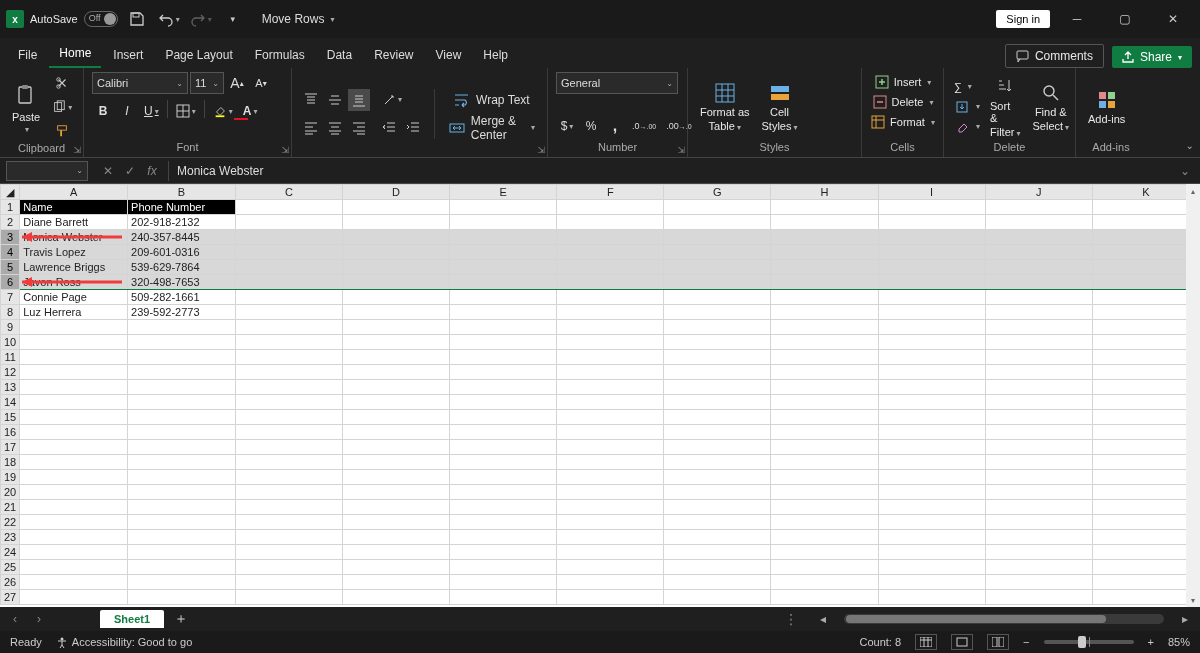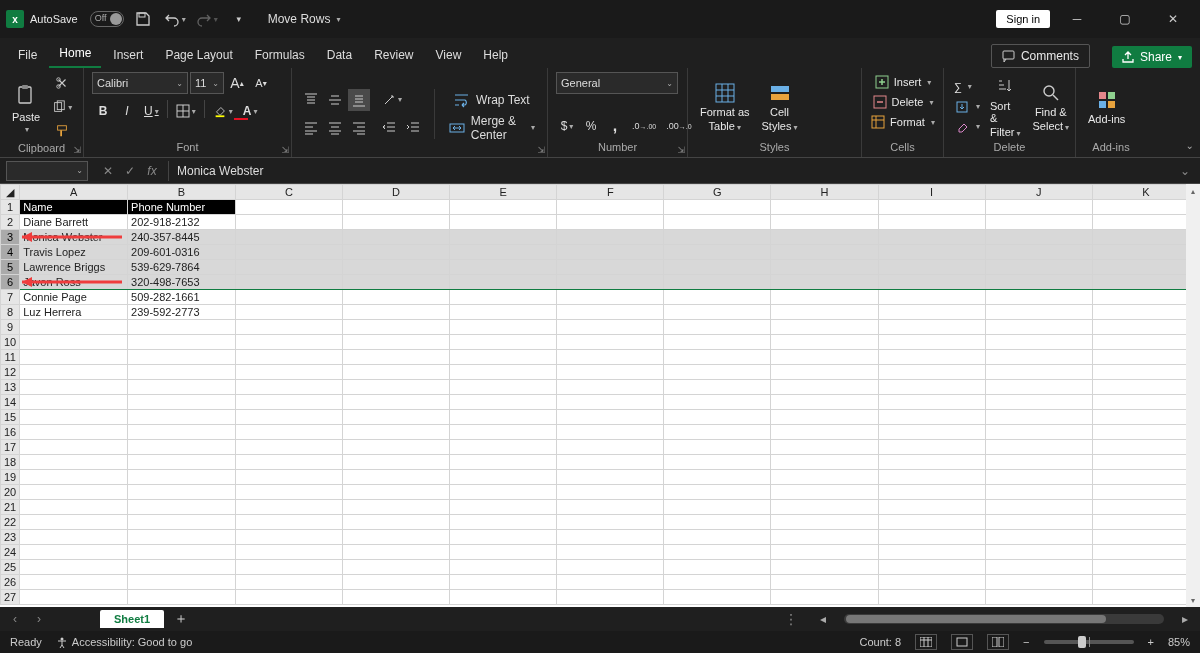--- a/index.html
+++ b/index.html
@@ -1,38 +1,38 @@
 <!DOCTYPE html>
 <html><head>
 <meta charset="utf-8">
 <style>
   * { margin: 0; padding: 0; box-sizing: border-box; font-family: 'Segoe UI', Tahoma, sans-serif; }
   html, body { width: 1200px; height: 653px; background: #1f1f1f; color: #e8e8e8; overflow: hidden; font-size: 12px; }
 
   
   .titlebar { height: 38px; background: #1a1a1a; display: flex; align-items: center; padding: 0 6px; gap: 6px; }
   .excel-logo { width: 18px; height: 18px; background: #107c41; border-radius: 2px; display: flex; align-items: center; justify-content: center; font-size: 10px; font-weight: bold; color: #fff; }
-  .autosave { display: flex; align-items: center; gap: 12px; font-size: 11px; }
+  .autosave { display: flex; align-items: center; gap: 6px; font-size: 11px; }
   .toggle { width: 34px; height: 16px; border: 1px solid #666; border-radius: 8px; position: relative; }
   .toggle .knob { position: absolute; right: 1px; top: 1px; width: 12px; height: 12px; border-radius: 50%; background: #999; }
   .toggle .lbl { position: absolute; left: 4px; top: 1px; font-size: 9px; color: #aaa; }
   .qat-btn { width: 26px; height: 26px; display: flex; align-items: center; justify-content: center; color: #ccc; cursor: pointer; }
   .docname { font-size: 12px; color: #ddd; margin-left: 10px; display: flex; align-items: center; gap: 4px; }
   .searchbox { flex: 0 0 320px; margin-left: 110px; height: 26px; background: #2d2d2d; border-radius: 4px; display: flex; align-items: center; padding: 0 10px; gap: 8px; color: #888; }
   .titlebar-spacer { flex: 1; }
   .signin { background: #fff; color: #000; font-size: 11px; padding: 3px 10px; border-radius: 2px; cursor: pointer; }
   .winbtn { width: 42px; height: 30px; display: flex; align-items: center; justify-content: center; color: #ccc; cursor: pointer; }
 
   
   .tabs { height: 30px; background: #1f1f1f; display: flex; align-items: flex-end; padding: 0 8px; gap: 2px; }
   .tab { padding: 6px 10px; font-size: 12px; cursor: pointer; color: #ddd; }
   .tab.active { border-bottom: 2px solid #107c41; color: #fff; }
   .tabs-spacer { flex: 1; }
   .comments-btn { border: 1px solid #555; padding: 4px 10px; font-size: 12px; border-radius: 2px; display: flex; align-items: center; gap: 6px; cursor: pointer; }
-  .share-btn { background: #107c41; color: #fff; padding: 4px 10px; font-size: 12px; border-radius: 2px; display: flex; align-items: center; gap: 6px; cursor: pointer; margin-left: 20px; }
+  .share-btn { background: #107c41; color: #fff; padding: 4px 10px; font-size: 12px; border-radius: 2px; display: flex; align-items: center; gap: 6px; cursor: pointer; margin-left: 6px; }
 
   
   .ribbon { height: 90px; background: #1f1f1f; display: flex; border-bottom: 1px solid #444; position: relative; }
   .group { border-right: 1px solid #3a3a3a; padding: 4px 8px 2px; display: flex; flex-direction: column; position: relative; }
   .group-body { flex: 1; display: flex; align-items: center; gap: 4px; }
   .group-label { text-align: center; font-size: 11px; color: #aaa; padding-bottom: 2px; }
   .group-dl { position: absolute; right: 2px; bottom: 2px; font-size: 9px; color: #888; cursor: pointer; }
 
   .vstack { display: flex; flex-direction: column; gap: 2px; }
   .hstack { display: flex; align-items: flex-start; gap: 2px; }

